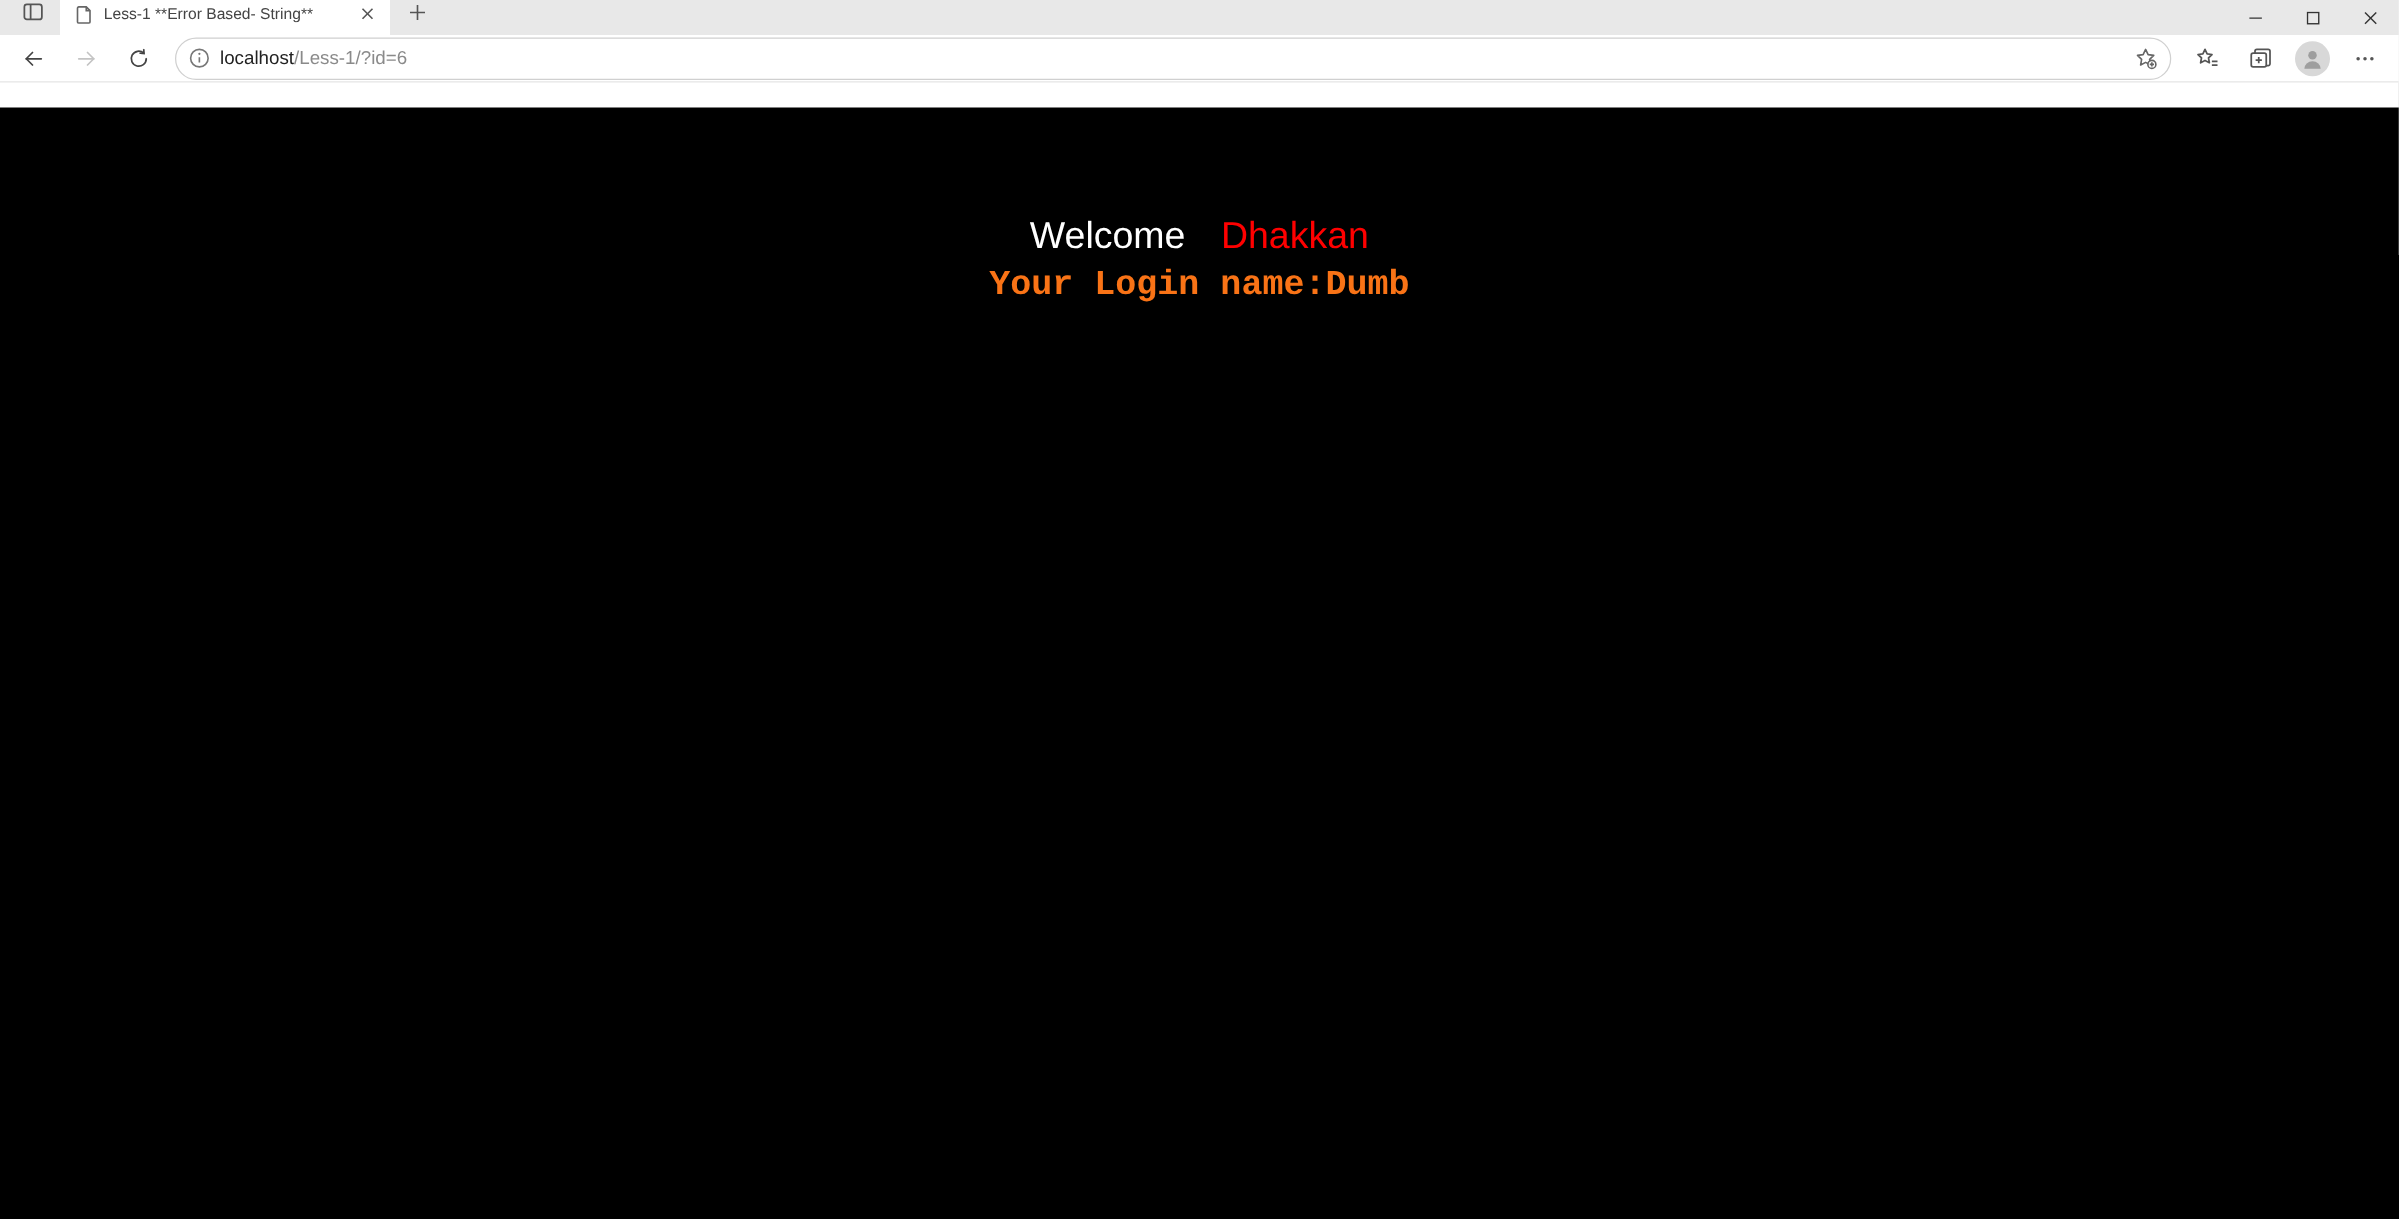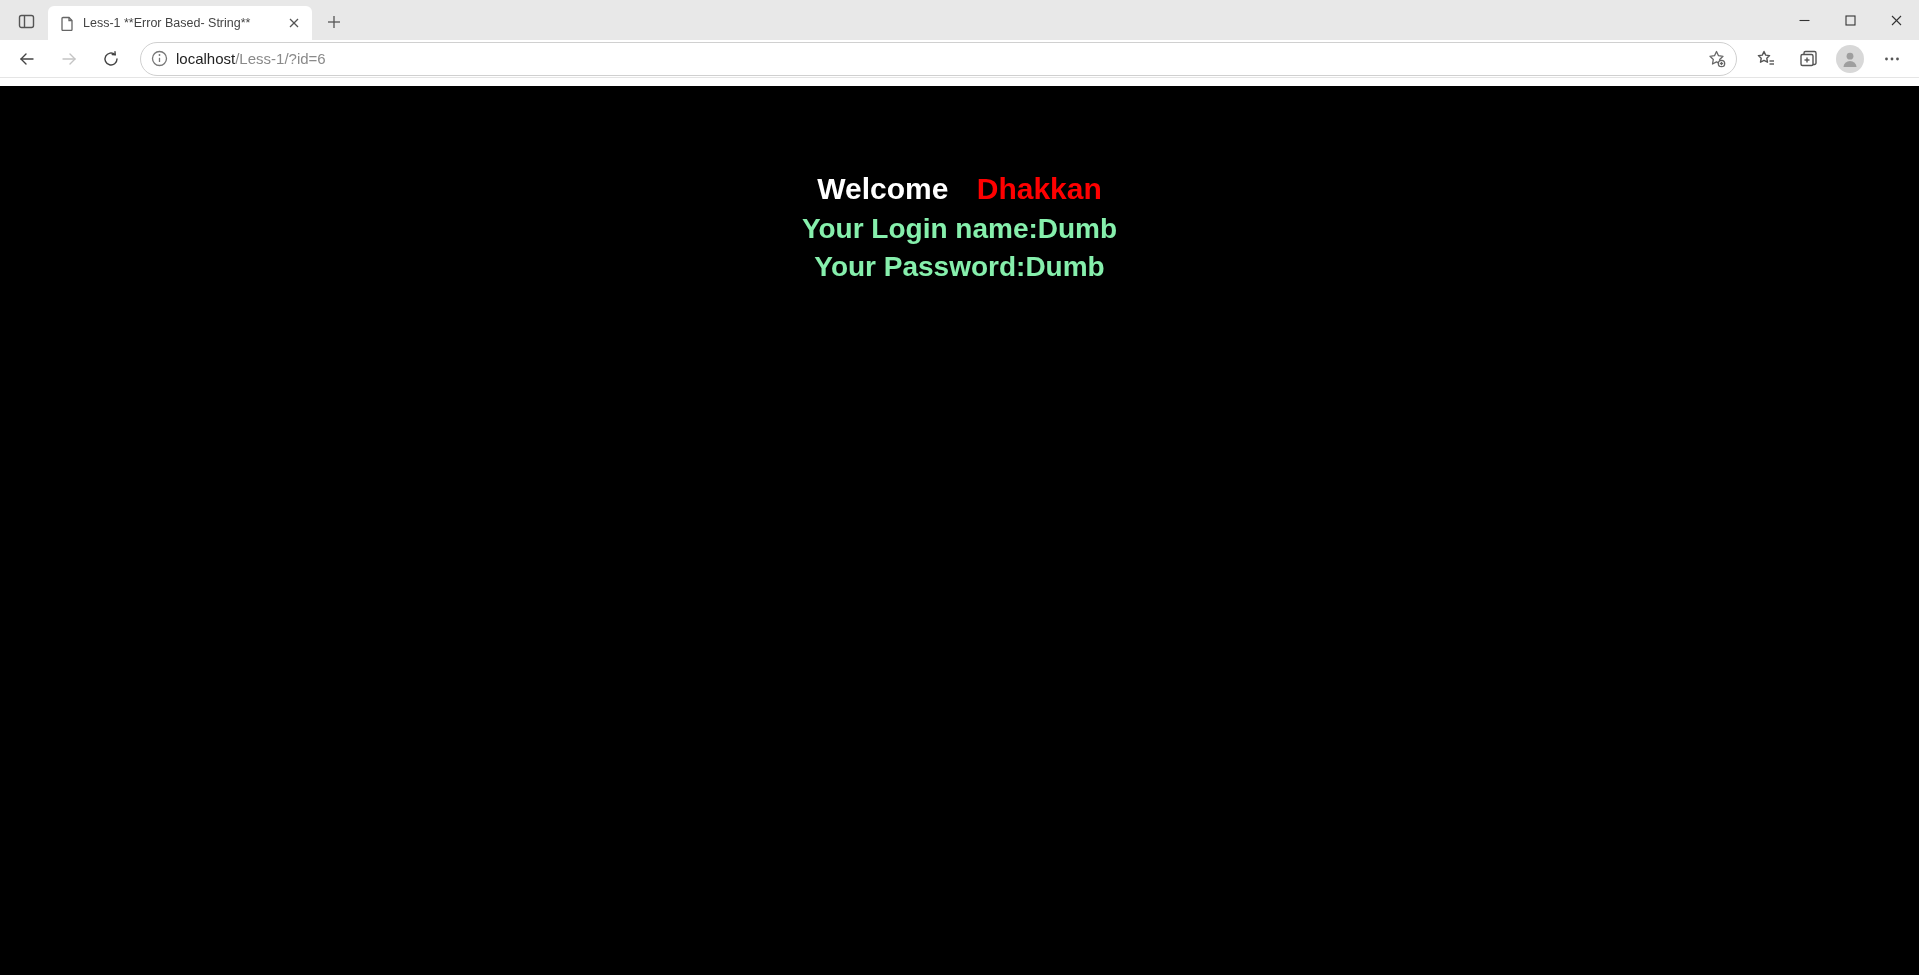--- a/index.html
+++ b/index.html
@@ -1,20 +1,20 @@
 <!DOCTYPE html>
 <html><head>
   <meta charset="utf-8">
   <style>
     * { margin: 0; padding: 0; box-sizing: border-box; }
     html, body { width: 100%; height: 100%; font-family: "Segoe UI", Arial, sans-serif; background: #fff; overflow: hidden; }
 
     
     .chrome-top {
-      height: 40px;
+      height: 28px;
       background: #e8e8e8;
       display: flex;
       align-items: flex-end;
       padding-left: 6px;
       position: relative;
     }
     .tab-panel-btn {
       width: 36px; height: 34px;
       margin: 0 4px 2px 2px;
       display: flex; align-items: center; justify-content: center;
@@ -93,23 +93,23 @@
     }
 
     
     .viewport {
       position: absolute;
       left: 0; right: 0; top: 86px; bottom: 0;
       background: #000;
       text-align: center;
       padding-top: 86px;
     }
-    .welcome-line { font-size: 30px; font-weight: 700; color: #fff; margin-bottom: 4px; }
+    .welcome-line { font-size: 30px; font-weight: 400; color: #fff; margin-bottom: 4px; }
     .welcome-line .name { color: #ff0000; margin-left: 20px; }
-    .cred-line { font-size: 28px; font-weight: 600; color: #86efac; line-height: 1.35; }
+    .cred-line { font-size: 28px; font-weight: 600; color: #f97316; line-height: 1.35; font-family: Liberation Mono, monospace; }
 
     
     .hero-wrap { margin-top: 86px; display: flex; justify-content: center; }
     .hero {
       font-family: Impact, "Arial Black", sans-serif;
       font-size: 108px;
       font-weight: 900;
       letter-spacing: 6px;
       background: linear-gradient(180deg, #c8c8c8 0%, #9e9e9e 28%, #7a7a7a 50%, #9e9e9e 72%, #c8c8c8 100%);
       -webkit-background-clip: text;
@@ -248,15 +248,14 @@
     </svg>
   </div>
 </div>
 
 <div class="viewport">
   <div class="welcome-line">
     <span>Welcome</span>
     <span class="name">Dhakkan</span>
   </div>
   <div class="cred-line">Your Login name:Dumb</div>
-  <div class="cred-line">Your Password:Dumb</div>
 
 </div>
 
 </body></html>

